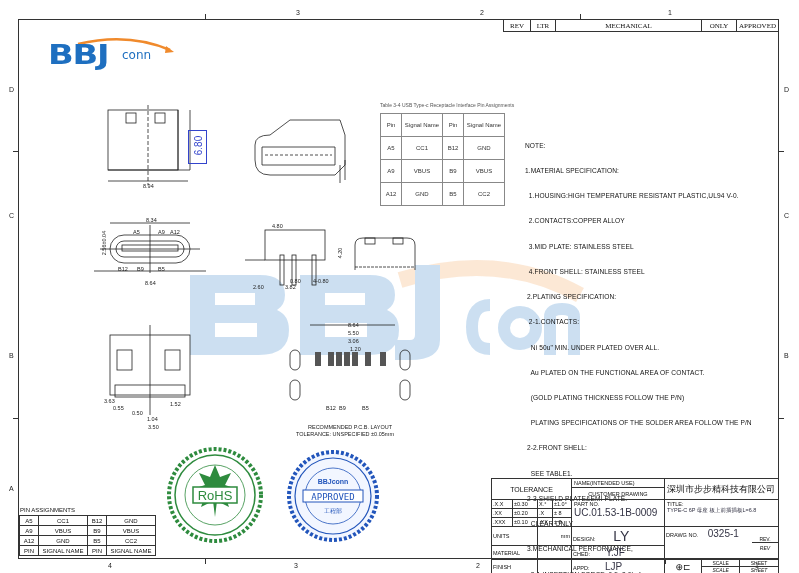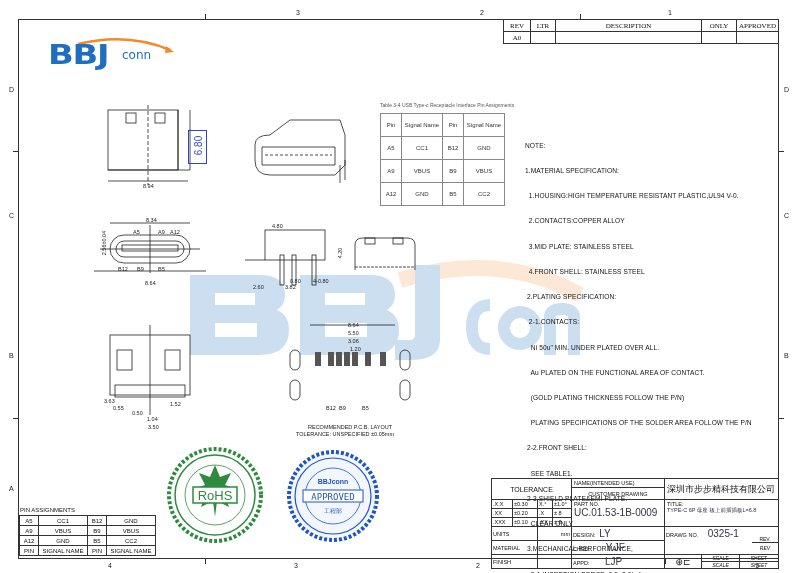--- a/index.html
+++ b/index.html
@@ -53,30 +53,23 @@
 <div class="tick-h" style="left:779px;top:151px"></div>
 <div class="zone" style="left:784px;top:212px">C</div>
 <div class="zone" style="left:784px;top:352px">B</div>
 <div class="tick-h" style="left:779px;top:418px"></div>
 
 <table class="revtable abs" style="left:503px;top:19px;width:276px">
   <tbody>
       <tr>
     <td style="width:22px">REV</td>
     <td style="width:20px">LTR</td>
-    <td>DESCRIPTION</td>
+    <td>MECHANICAL</td>
     <td style="width:30px">ONLY</td>
     <td style="width:36px">APPROVED</td>
-  </tr>
-  <tr>
-    <td>A0</td>
-    <td></td>
-    <td></td>
-    <td></td>
-    <td></td>
   </tr>
 </tbody>
   </table>
 
 <div class="logo">
   <svg width="130" height="30" viewBox="0 0 130 30">
     <path d="M30 8 Q80 -4 122 14" stroke="#f08a2c" stroke-width="2.5" fill="none"></path>
     <polygon points="118,10 126,16 117,17" fill="#f08a2c"></polygon>
   </svg>
   <div class="abs" style="left:0;top:3px;font-size:27px;font-weight:bold;color:#1e6fc0;letter-spacing:-1px;font-family:'DejaVu Sans',sans-serif;transform:scaleX(1.25);transform-origin:left">BBJ</div>
@@ -364,21 +357,21 @@
     <td style="border:1px solid #333;font-size:5.5px">.XXX</td>
     <td style="border:1px solid #333;font-size:5.5px">±0.10</td>
     <td style="border:1px solid #333;font-size:5.5px">.XX</td>
     <td style="border:1px solid #333;font-size:5.5px">± 8</td>
   </tr>
   <tr>
     <td colspan="2" style="border:1px solid #333;font-size:5.5px;height:9px">UNITS</td>
     <td colspan="2" style="border:1px solid #333;font-size:5.5px;text-align:right">mm</td>
     <td style="border:1px solid #333;font-size:5.5px">
       <span>DESIGN:</span>
-      <span style="font-size:10px;margin-left:2px;color:#334">LY</span>
+      <span style="font-size:14px;margin-left:16px;color:#334">LY</span>
     </td>
     <td colspan="3" rowspan="2" style="border:1px solid #333;font-size:5.5px;vertical-align:top">
       <span>DRAWG NO.</span>
       <span style="font-size:10px;margin-left:8px;color:#334">0325-1</span>
     </td>
   </tr>
   <tr>
     <td colspan="2" style="border:1px solid #333;font-size:5.5px;height:9px">MATERIAL</td>
     <td colspan="2" style="border:1px solid #333"></td>
     <td style="border:1px solid #333;font-size:5.5px">

